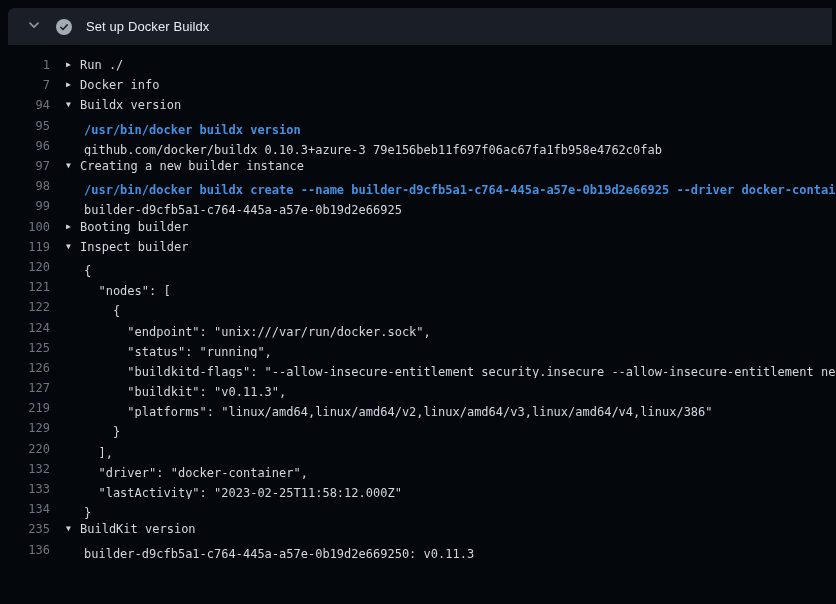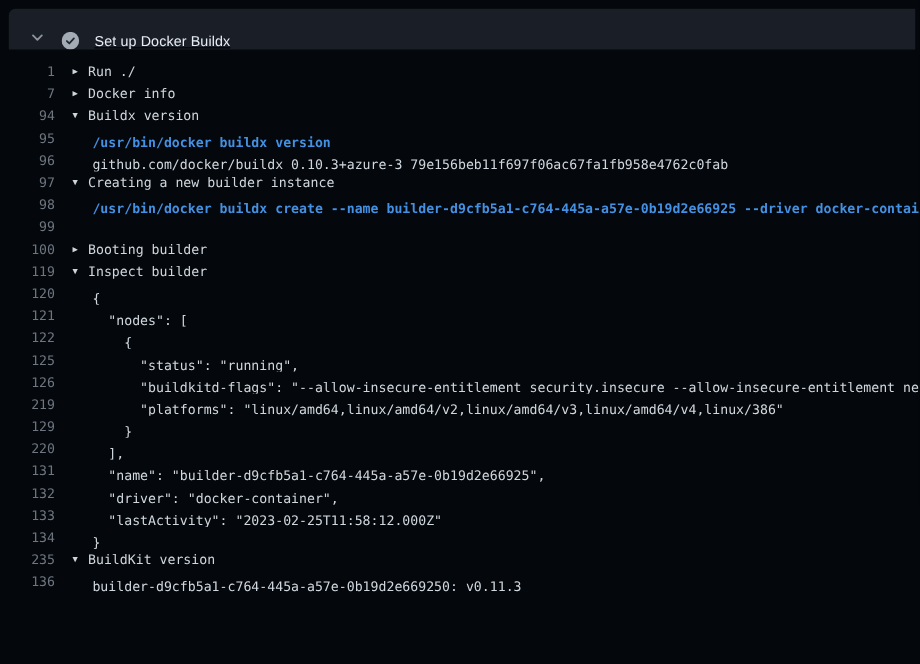--- a/index.html
+++ b/index.html
@@ -9,23 +9,22 @@
     font-family: "Liberation Sans", sans-serif;
     position: relative;
   }
   .step-header {
     position: absolute;
     left: 8px; top: 8px; right: 4px;
     height: 37px;
     background: #1a1f27;
     border-radius: 6px 0 0 0;
     display: flex;
-    align-items: flex-end;
+    align-items: center;
     padding-left: 16px;
-    text-decoration: underline;
   }
   .chev-btn {
     width: 20px; height: 20px;
     display: flex; align-items: center; justify-content: center;
     background: transparent; border: none; cursor: pointer;
   }
   .status-wrap {
     margin-left: 12px;
     width: 16px; height: 16px;
     display: flex; align-items: center; justify-content: center;
@@ -96,30 +95,31 @@
 </div>
 
 <div class="log" id="log">
     <div class="row group"><span class="num">1</span><span class="content"><span class="arrow">▶</span><span>Run ./</span></span></div>
     <div class="row group"><span class="num">7</span><span class="content"><span class="arrow">▶</span><span>Docker info</span></span></div>
     <div class="row group"><span class="num">94</span><span class="content"><span class="arrow">▼</span><span>Buildx version</span></span></div>
     <div class="row cmd"><span class="num">95</span><span class="content"><span>/usr/bin/docker buildx version</span></span></div>
     <div class="row out"><span class="num">96</span><span class="content"><span>github.com/docker/buildx 0.10.3+azure-3 79e156beb11f697f06ac67fa1fb958e4762c0fab</span></span></div>
     <div class="row group"><span class="num">97</span><span class="content"><span class="arrow">▼</span><span>Creating a new builder instance</span></span></div>
     <div class="row cmd"><span class="num">98</span><span class="content"><span>/usr/bin/docker buildx create --name builder-d9cfb5a1-c764-445a-a57e-0b19d2e66925 --driver docker-container</span></span></div>
-    <div class="row out"><span class="num">99</span></div>
+    <div class="row out"><span class="num">99</span><span class="content"><span>builder-d9cfb5a1-c764-445a-a57e-0b19d2e66925</span></span></div>
     <div class="row group"><span class="num">100</span><span class="content"><span class="arrow">▶</span><span>Booting builder</span></span></div>
     <div class="row group"><span class="num">119</span><span class="content"><span class="arrow">▼</span><span>Inspect builder</span></span></div>
     <div class="row out"><span class="num">120</span><span class="content"><span>{</span></span></div>
     <div class="row out"><span class="num">121</span><span class="content"><span>  "nodes": [</span></span></div>
     <div class="row out"><span class="num">122</span><span class="content"><span>    {</span></span></div>
+    <div class="row out"><span class="num">124</span><span class="content"><span>      "endpoint": "unix:///var/run/docker.sock",</span></span></div>
     <div class="row out"><span class="num">125</span><span class="content"><span>      "status": "running",</span></span></div>
     <div class="row out"><span class="num">126</span><span class="content"><span>      "buildkitd-flags": "--allow-insecure-entitlement security.insecure --allow-insecure-entitlement networ</span></span></div>
+    <div class="row out"><span class="num">127</span><span class="content"><span>      "buildkit": "v0.11.3",</span></span></div>
     <div class="row out"><span class="num">219</span><span class="content"><span>      "platforms": "linux/amd64,linux/amd64/v2,linux/amd64/v3,linux/amd64/v4,linux/386"</span></span></div>
     <div class="row out"><span class="num">129</span><span class="content"><span>    }</span></span></div>
     <div class="row out"><span class="num">220</span><span class="content"><span>  ],</span></span></div>
-    <div class="row out"><span class="num">131</span><span class="content"><span>  "name": "builder-d9cfb5a1-c764-445a-a57e-0b19d2e66925",</span></span></div>
     <div class="row out"><span class="num">132</span><span class="content"><span>  "driver": "docker-container",</span></span></div>
     <div class="row out"><span class="num">133</span><span class="content"><span>  "lastActivity": "2023-02-25T11:58:12.000Z"</span></span></div>
     <div class="row out"><span class="num">134</span><span class="content"><span>}</span></span></div>
     <div class="row group"><span class="num">235</span><span class="content"><span class="arrow">▼</span><span>BuildKit version</span></span></div>
     <div class="row out"><span class="num">136</span><span class="content"><span>builder-d9cfb5a1-c764-445a-a57e-0b19d2e669250: v0.11.3</span></span></div>
   </div>
 
 </body></html>

